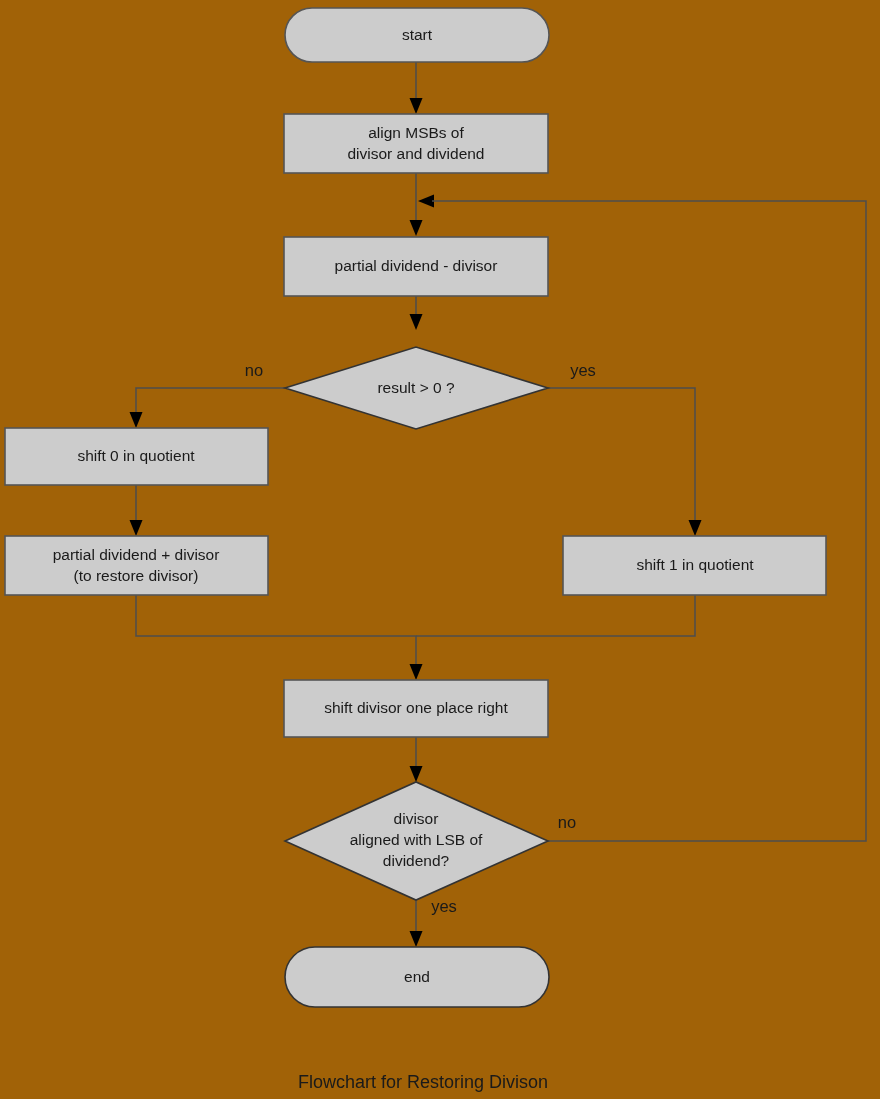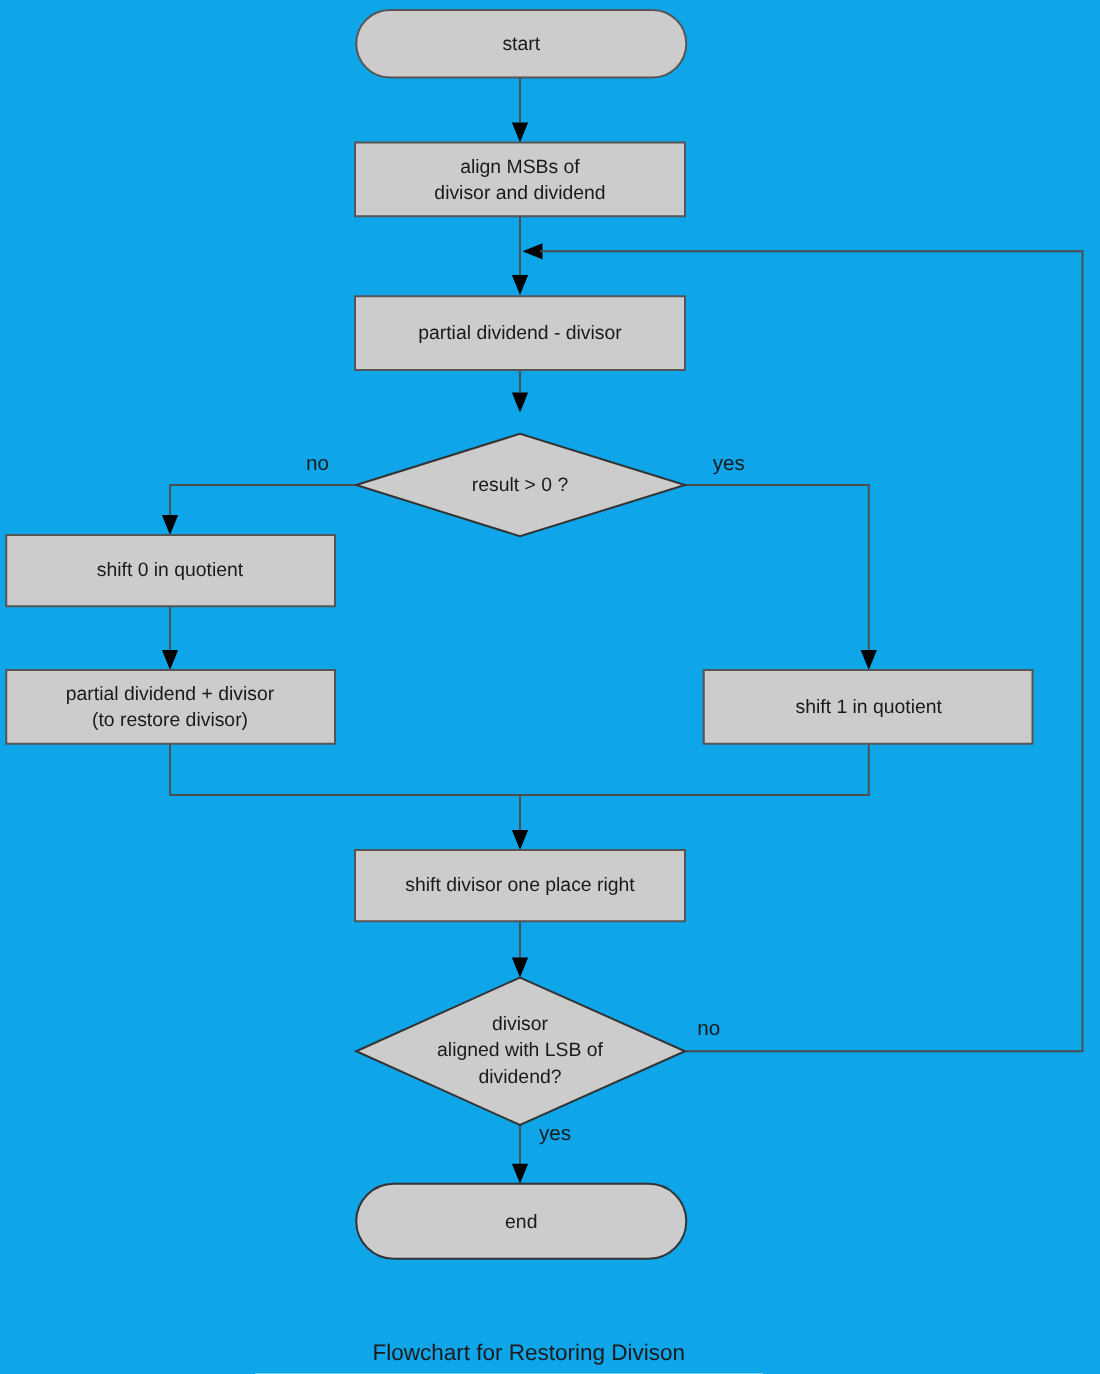--- a/index.html
+++ b/index.html
@@ -8,21 +8,21 @@
     padding: 0;
     background: #ffffff;
   }
   body {
     font-family: "Liberation Sans", sans-serif;
   }
   #page {
     position: relative;
     width: 880px;
     height: 1099px;
-    background: #0ea5e9;
+    background: #a16207;
     overflow: hidden;
     text-decoration: underline;
   }
   #flow-svg {
     position: absolute;
     left: 0;
     top: 0;
     width: 880px;
     height: 1099px;
     display: block;

